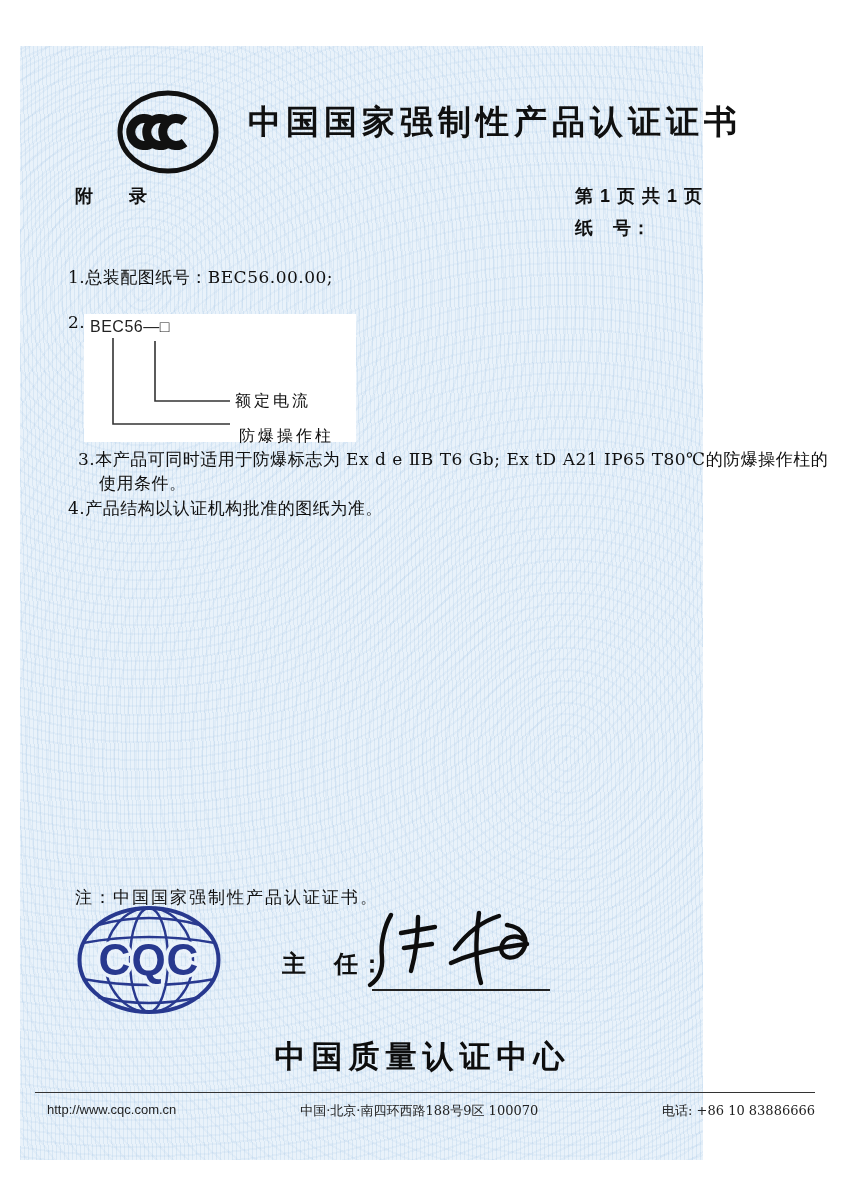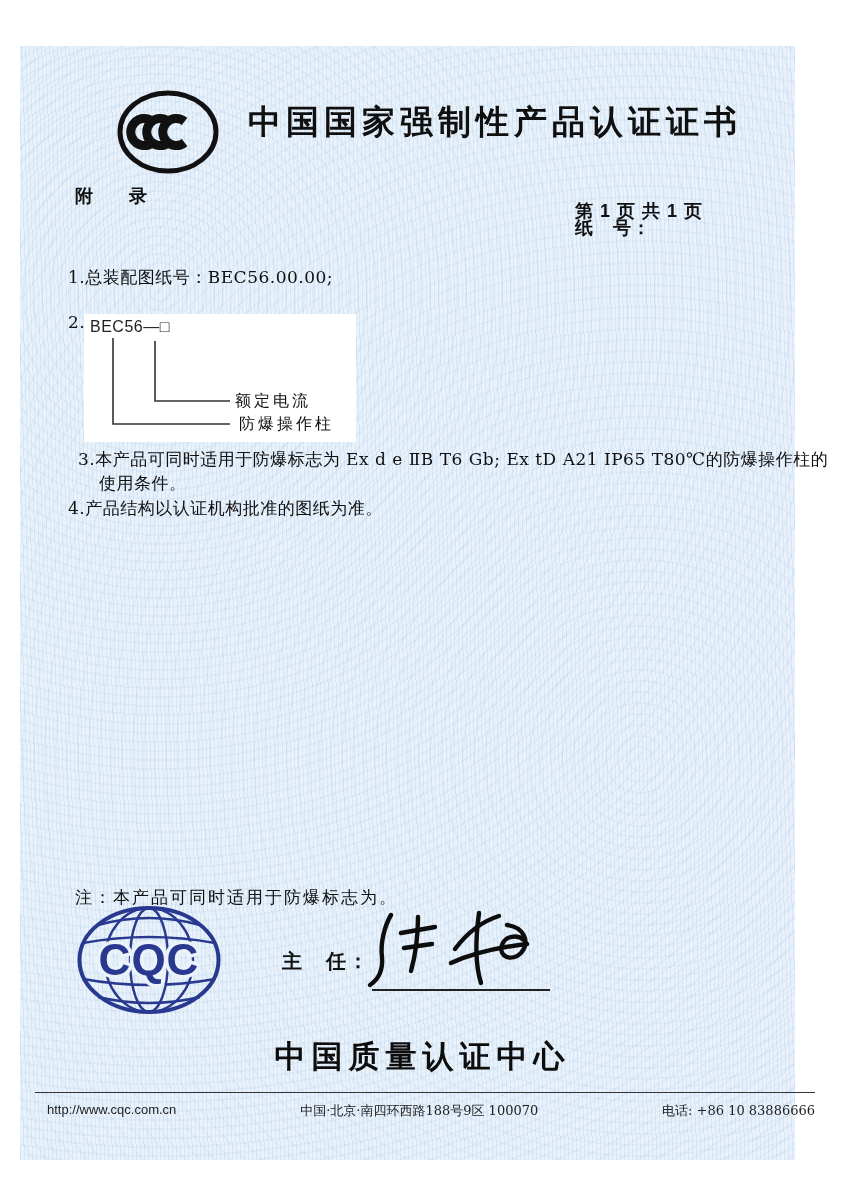--- a/index.html
+++ b/index.html
@@ -3,21 +3,21 @@
 <meta charset="utf-8">
 <style>
   html,body{margin:0;padding:0;}
   body{
     width:850px;height:1200px;background:#ffffff;
     font-family:"Liberation Sans", sans-serif;color:#141414;
     -webkit-font-smoothing:antialiased;
   }
   .page{position:relative;width:850px;height:1200px;background:#fff;overflow:hidden;}
   .cert{
-    position:absolute;left:20px;top:46px;width:775px;height:1114px;
+    position:absolute;left:20px;top:46px;width:683px;height:1114px;
     background-color:#e9f2fa;
     background-image:
       repeating-radial-gradient(circle at 18% 22%, rgba(140,180,220,0.10) 0 2px, transparent 2px 9px),
       repeating-radial-gradient(circle at 80% 64%, rgba(140,180,220,0.09) 0 2px, transparent 2px 11px),
       repeating-linear-gradient(88deg, rgba(150,190,226,0.22) 0 1px, transparent 1px 4px);
   }
   .abs{position:absolute;}
   .cert-title{
     left:228px;top:54px;font-size:33px;font-weight:700;letter-spacing:5px;
     color:#101010;white-space:nowrap;
@@ -31,21 +31,21 @@
   .diagram-box{left:64px;top:268px;width:272px;height:128px;background:#ffffff;text-align:center;}
   .diagram-model{
     position:absolute;left:6px;top:4px;font-family:"Liberation Sans",sans-serif;
     font-size:16px;color:#222;letter-spacing:0.5px;
   }
   .diagram-label{
     position:absolute;font-family:"DejaVu Serif", serif;font-size:16px;
     letter-spacing:3px;color:#111;white-space:nowrap;
   }
   .note{left:55px;top:840px;font-family:"DejaVu Serif",serif;font-size:17px;letter-spacing:2px;color:#101010;}
-  .director-row{left:262px;top:902px;font-size:20px;font-weight:700;letter-spacing:2px;color:#101010;}
+  .director-row{left:262px;top:902px;font-size:24px;font-weight:700;letter-spacing:2px;color:#101010;}
   .sig-underline{left:352px;top:943px;width:178px;height:0;border-bottom:2px solid #222;}
   .org-name{
     left:0;top:990px;width:805px;text-align:center;
     font-size:31px;font-weight:700;letter-spacing:6px;color:#0d0d0d;
   }
   .footer-rule{left:15px;top:1046px;width:780px;height:0;border-top:1.5px solid #333;}
   .footer-row{
     left:15px;top:1056px;width:780px;display:flex;justify-content:space-between;align-items:flex-start;
     font-size:13px;color:#222;
   }
@@ -61,41 +61,41 @@
     <svg class="abs" style="left:95px;top:42px;" width="106" height="88" viewBox="0 0 106 88">
       <ellipse cx="53" cy="44" rx="48" ry="39" fill="none" stroke="#111" stroke-width="5"></ellipse>
       <path d="M 37.6 33.4 A 13.5 13.5 0 1 0 37.6 54.6" fill="none" stroke="#111" stroke-width="9"></path>
       <path d="M 53.6 33.4 A 13.5 13.5 0 1 0 53.6 54.6" fill="none" stroke="#111" stroke-width="9"></path>
       <path d="M 69.6 33.4 A 13.5 13.5 0 1 0 69.6 54.6" fill="none" stroke="#111" stroke-width="9"></path>
     </svg>
 
     <div class="abs cert-title">中国国家强制性产品认证证书</div>
 
     <div class="abs meta" style="left:55px;top:138px;letter-spacing:0;">附　　录</div>
-    <div class="abs meta" style="left:555px;top:138px;margin-top:15px;">第 1 页 共 1 页</div>
+    <div class="abs meta" style="left:555px;top:138px;">第 1 页 共 1 页</div>
 
     <div class="abs meta" style="left:555px;top:170px;">纸　号：</div>
 
     <div class="abs body-text" style="left:48px;top:219px;width:740px;">1.总装配图纸号：BEC56.00.00;</div>
     <div class="abs body-text" style="left:48px;top:244px;width:740px;margin-top:20px;">2.型号解释：</div>
 
     <div class="abs diagram-box">
       <div class="diagram-model">BEC56—□</div>
       <svg width="272" height="128" viewBox="0 0 272 128" style="position:absolute;left:0;top:0;">
         <path d="M 29 24 V 110 H 146" fill="none" stroke="#333" stroke-width="1.6"></path>
         <path d="M 71 27 V 87 H 146" fill="none" stroke="#333" stroke-width="1.6"></path>
       </svg>
       <div class="diagram-label" style="left:151px;top:77px;">额定电流</div>
-      <div class="diagram-label" style="left:155px;top:100px;">防爆操作柱</div>
+      <div class="diagram-label" style="left:155px;top:112px;">防爆操作柱</div>
     </div>
 
     <div class="abs body-text hang" style="left:48px;top:401px;width:732px;">3.本产品可同时适用于防爆标志为 Ex d e ⅡB T6 Gb; Ex tD A21 IP65 T80℃的防爆操作柱的使用条件。</div>
     <div class="abs body-text" style="left:48px;top:450px;width:740px;">4.产品结构以认证机构批准的图纸为准。</div>
 
-    <div class="abs note">注：本产品可同时适用于防爆标志为。</div>
+    <div class="abs note">注：中国国家强制性产品认证证书。</div>
 
     <svg class="abs" style="left:56px;top:859px;" width="146" height="110" viewBox="0 0 146 110">
       <g fill="none" stroke="#28398f" stroke-width="2.4">
         <ellipse cx="73" cy="55" rx="69.5" ry="52" stroke-width="4"></ellipse>
         <ellipse cx="73" cy="55" rx="44" ry="52"></ellipse>
         <ellipse cx="73" cy="55" rx="19" ry="52"></ellipse>
         <path d="M 22 20 Q 73 6 124 20"></path>
         <path d="M 7 38 Q 73 26 139 38"></path>
         <path d="M 7 74 Q 73 86 139 74"></path>
         <path d="M 22 92 Q 73 104 124 92"></path>

